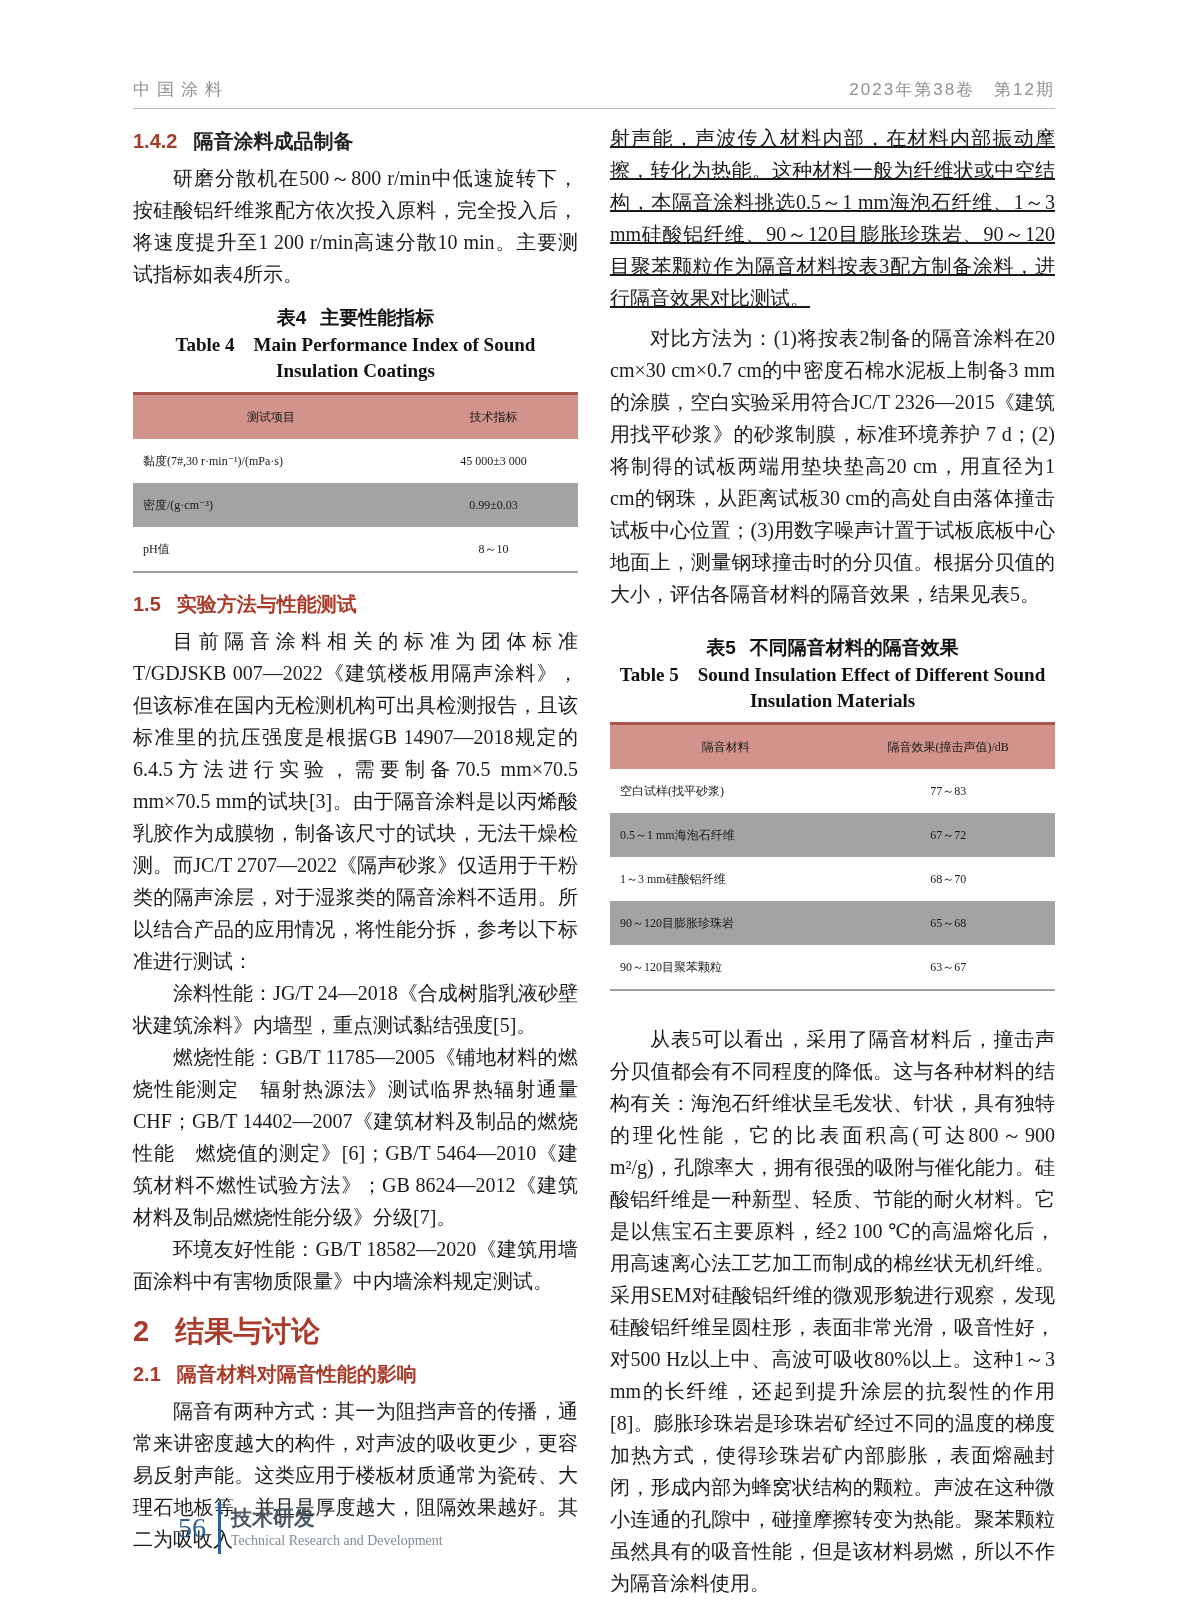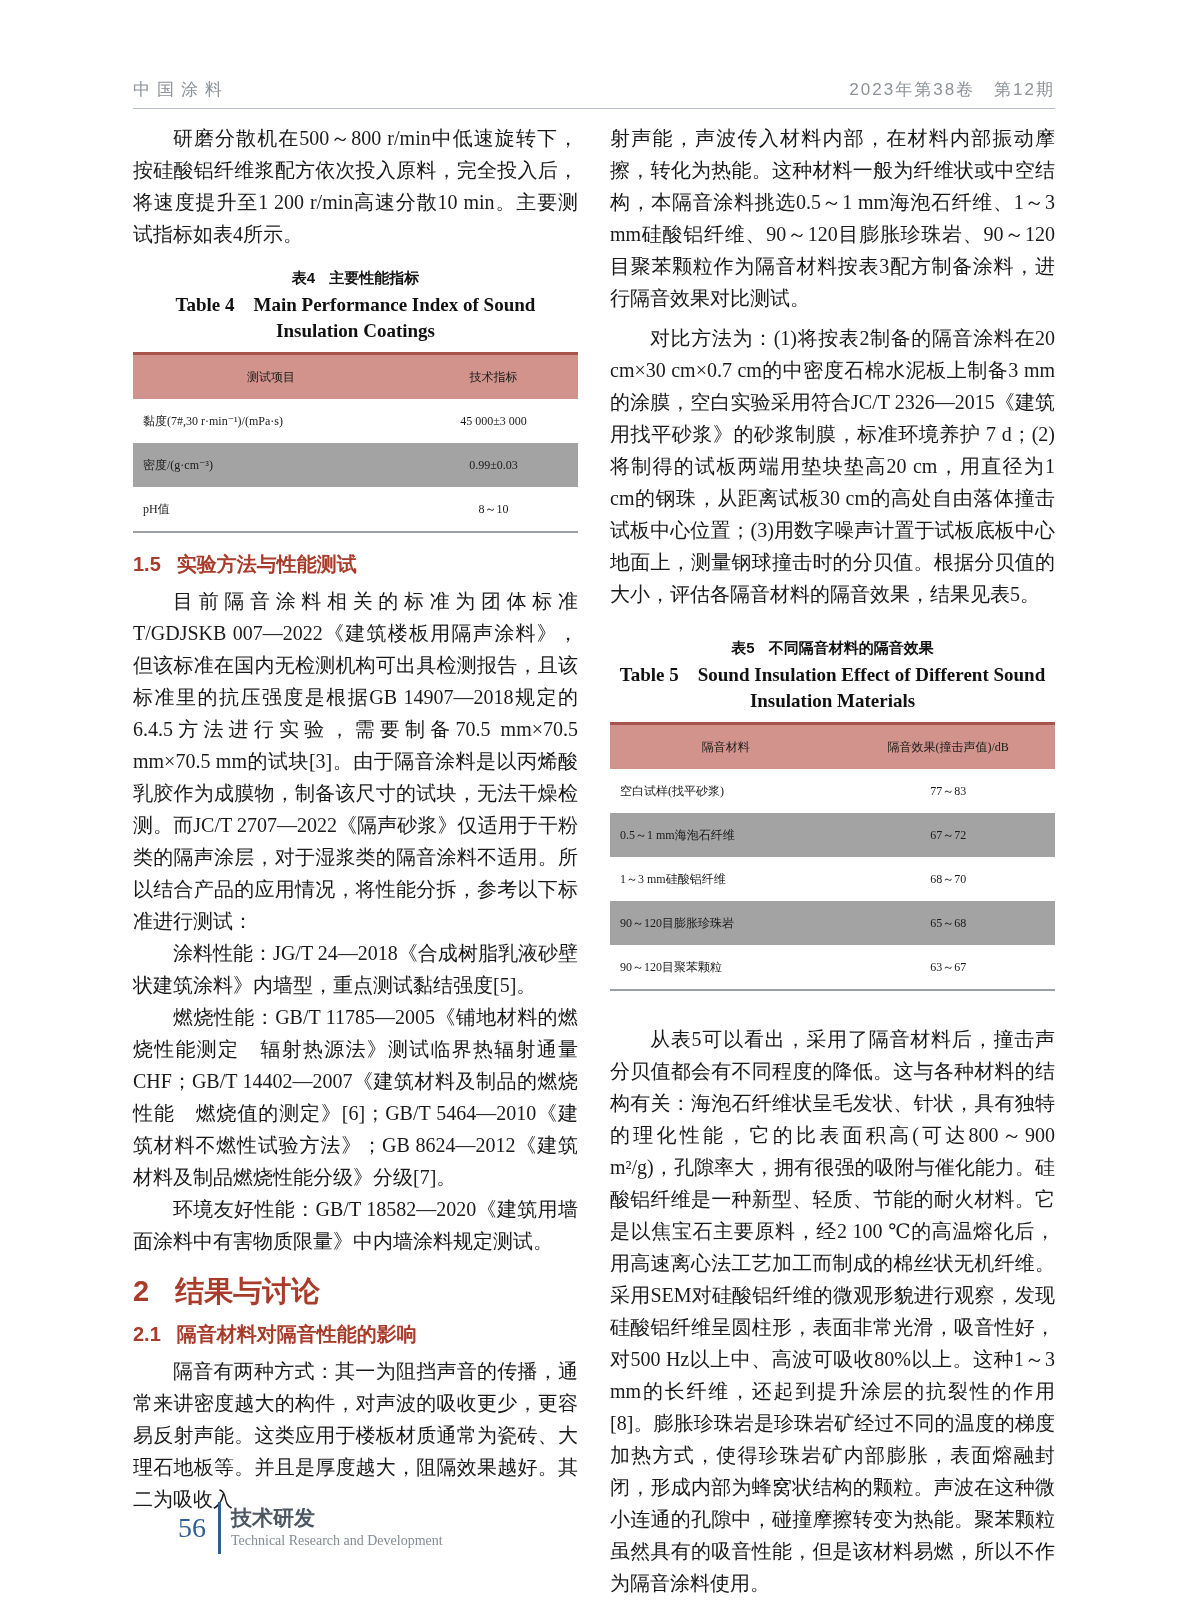--- a/index.html
+++ b/index.html
@@ -25,41 +25,41 @@
   }
   .pagehead .journal{letter-spacing:7px;}
   .pagehead .issue{letter-spacing:2px;}
   
   .columns{
     position:absolute;top:122px;left:133px;width:922px;
     display:flex;gap:32px;
   }
   .col{width:445px;font-size:20px;line-height:32px;text-align:justify;}
   .col p{margin:0;text-indent:2em;}
-  .col p.noindent{text-indent:0;}
+  .col p.noindent{text-indent:0;text-decoration:underline;}
   
   .h-small{
     font-family:"Liberation Sans","DejaVu Sans",sans-serif;
     font-weight:bold;font-size:20px;line-height:30px;
     margin:4px 0 6px 0;text-align:left;
   }
   .h-small .num{color:#a83b2a;margin-right:16px;}
   .h-small .t{color:#222;}
   .h-red .t{color:#a83b2a;}
   .h-big{
     font-family:"Liberation Sans","DejaVu Sans",sans-serif;
     font-weight:bold;font-size:29px;line-height:40px;color:#a83b2a;
     margin:14px 0 8px 0;text-align:left;
   }
   .h-big .num{margin-right:26px;}
   
   .tablewrap{margin:14px 0 10px 0;}
   .cap-cn{
     font-family:"Liberation Sans","DejaVu Sans",sans-serif;
-    font-weight:bold;font-size:15px;line-height:28px;
+    font-weight:bold;font-size:19px;line-height:28px;
     text-align:center;color:#111;
   }
   .cap-cn .capnum{margin-right:14px;}
   .cap-en{
     font-weight:bold;font-size:19px;line-height:26px;
     text-align:center;color:#111;margin-bottom:8px;
   }
   table.datatable{
     width:100%;border-collapse:collapse;
     border-top:3px solid #a8564d;
@@ -99,20 +99,23 @@
 
   <div class="pagehead">
     <span class="journal">中国涂料</span>
     <span class="issue">2023年第38卷　第12期</span>
   </div>
 
   <div class="columns">
 
     <div class="col">
 
+      <div class="h-small">
+        <span class="num">1.4.2</span><span class="t">隔音涂料成品制备</span>
+      </div>
 
       <p>研磨分散机在500～800 r/min中低速旋转下，按硅酸铝纤维浆配方依次投入原料，完全投入后，将速度提升至1 200 r/min高速分散10 min。主要测试指标如表4所示。</p>
 
       <div class="tablewrap">
         <div class="cap-cn">
           <span class="capnum">表4</span><span>主要性能指标</span>
         </div>
         <div class="cap-en">Table 4　Main Performance Index of Sound Insulation Coatings</div>
         <table class="datatable">
           <tbody>

